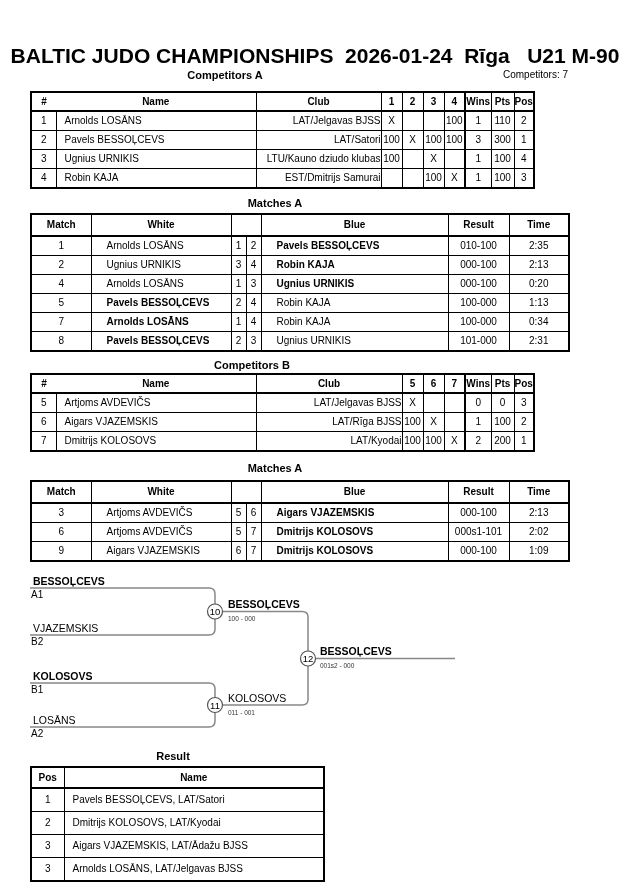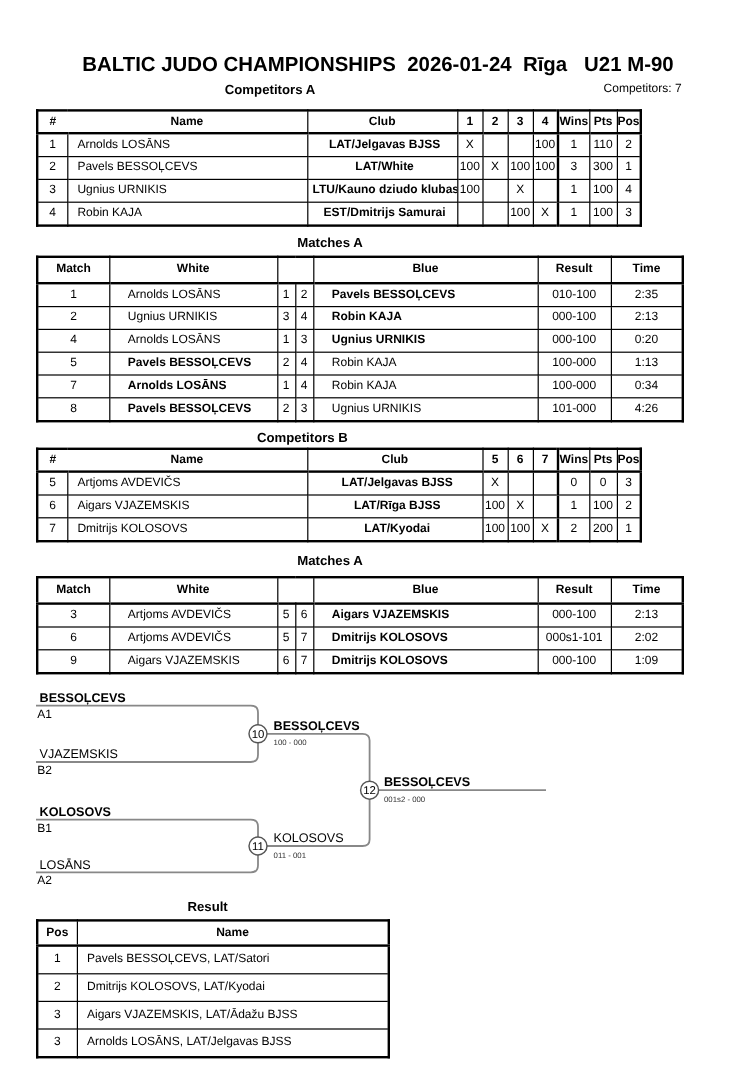--- a/index.html
+++ b/index.html
@@ -3,36 +3,36 @@
 <meta charset="utf-8">
 <style>
   html,body{margin:0;padding:0;}
   body{
     width:630px;height:891px;position:relative;background:#fff;color:#000;
     font-family:"Liberation Sans", sans-serif;
   }
   .abs{position:absolute;}
   .main-title{
     left:0;top:44px;width:630px;text-align:center;
-    font-size:17px;font-weight:bold;white-space:pre;letter-spacing:0px;
+    font-size:21px;font-weight:bold;white-space:pre;letter-spacing:0px;
   }
   .section-title{font-size:11px;font-weight:bold;transform:translateX(-50%);white-space:nowrap;}
   .count-label{font-size:10px;white-space:nowrap;}
   table{border-collapse:collapse;table-layout:fixed;position:absolute;background:#fff;border:2px solid #000;}
   td,th{
     border:1px solid #000;padding:0;font-size:10px;line-height:1;
     overflow:hidden;white-space:nowrap;vertical-align:middle;text-align:center;
   }
   th{font-weight:bold;border-bottom:2px solid #000;height:17px;}
   .mtable th{height:20px;}
   .rtable th{height:19px;}
   td{height:18px;}
   .rtable td{height:22px;}
   .l{text-align:left;padding-left:8px;}
-  .club{text-align:center;padding-left:4px;font-weight:bold;}
+  .club{text-align:right;padding-left:4px;}
   .mname{text-align:left;padding-left:15px;}
   .thick{border-left:2px solid #000;}
   .b{font-weight:bold;}
   th.nr{border-right:none;}
   th.nl{border-left:none;}
   svg text{font-family:"Liberation Sans",sans-serif;}
   .bk-name{font-size:10.5px;}
   .bk-seed{font-size:10px;}
   .bk-score{font-size:6.5px;fill:#333;}
   .bk-node{font-size:9.5px;}
@@ -78,21 +78,21 @@
     <td></td>
     <td></td>
     <td>100</td>
     <td class="thick">1</td>
     <td>110</td>
     <td>2</td>
   </tr>
   <tr>
     <td>2</td>
     <td class="l">Pavels BESSOĻCEVS</td>
-    <td class="club">LAT/White</td>
+    <td class="club">LAT/Satori</td>
     <td>100</td>
     <td>X</td>
     <td>100</td>
     <td>100</td>
     <td class="thick">3</td>
     <td>300</td>
     <td>1</td>
   </tr>
   <tr>
     <td>3</td>
@@ -186,21 +186,21 @@
     <td>100-000</td>
     <td>0:34</td>
   </tr>
   <tr>
     <td>8</td>
     <td class="mname b">Pavels BESSOĻCEVS</td>
     <td>2</td>
     <td>3</td>
     <td class="mname">Ugnius URNIKIS</td>
     <td>101-000</td>
-    <td>4:26</td>
+    <td>2:31</td>
   </tr>
 </tbody>
   </table>
 
 <div class="abs section-title" style="left:252px;top:359px">Competitors B</div>
 <table class="ctable" style="left:30px;top:373px;width:503px">
   <colgroup>
       <col style="width:25px">
       <col style="width:200px">
       <col style="width:146px">

